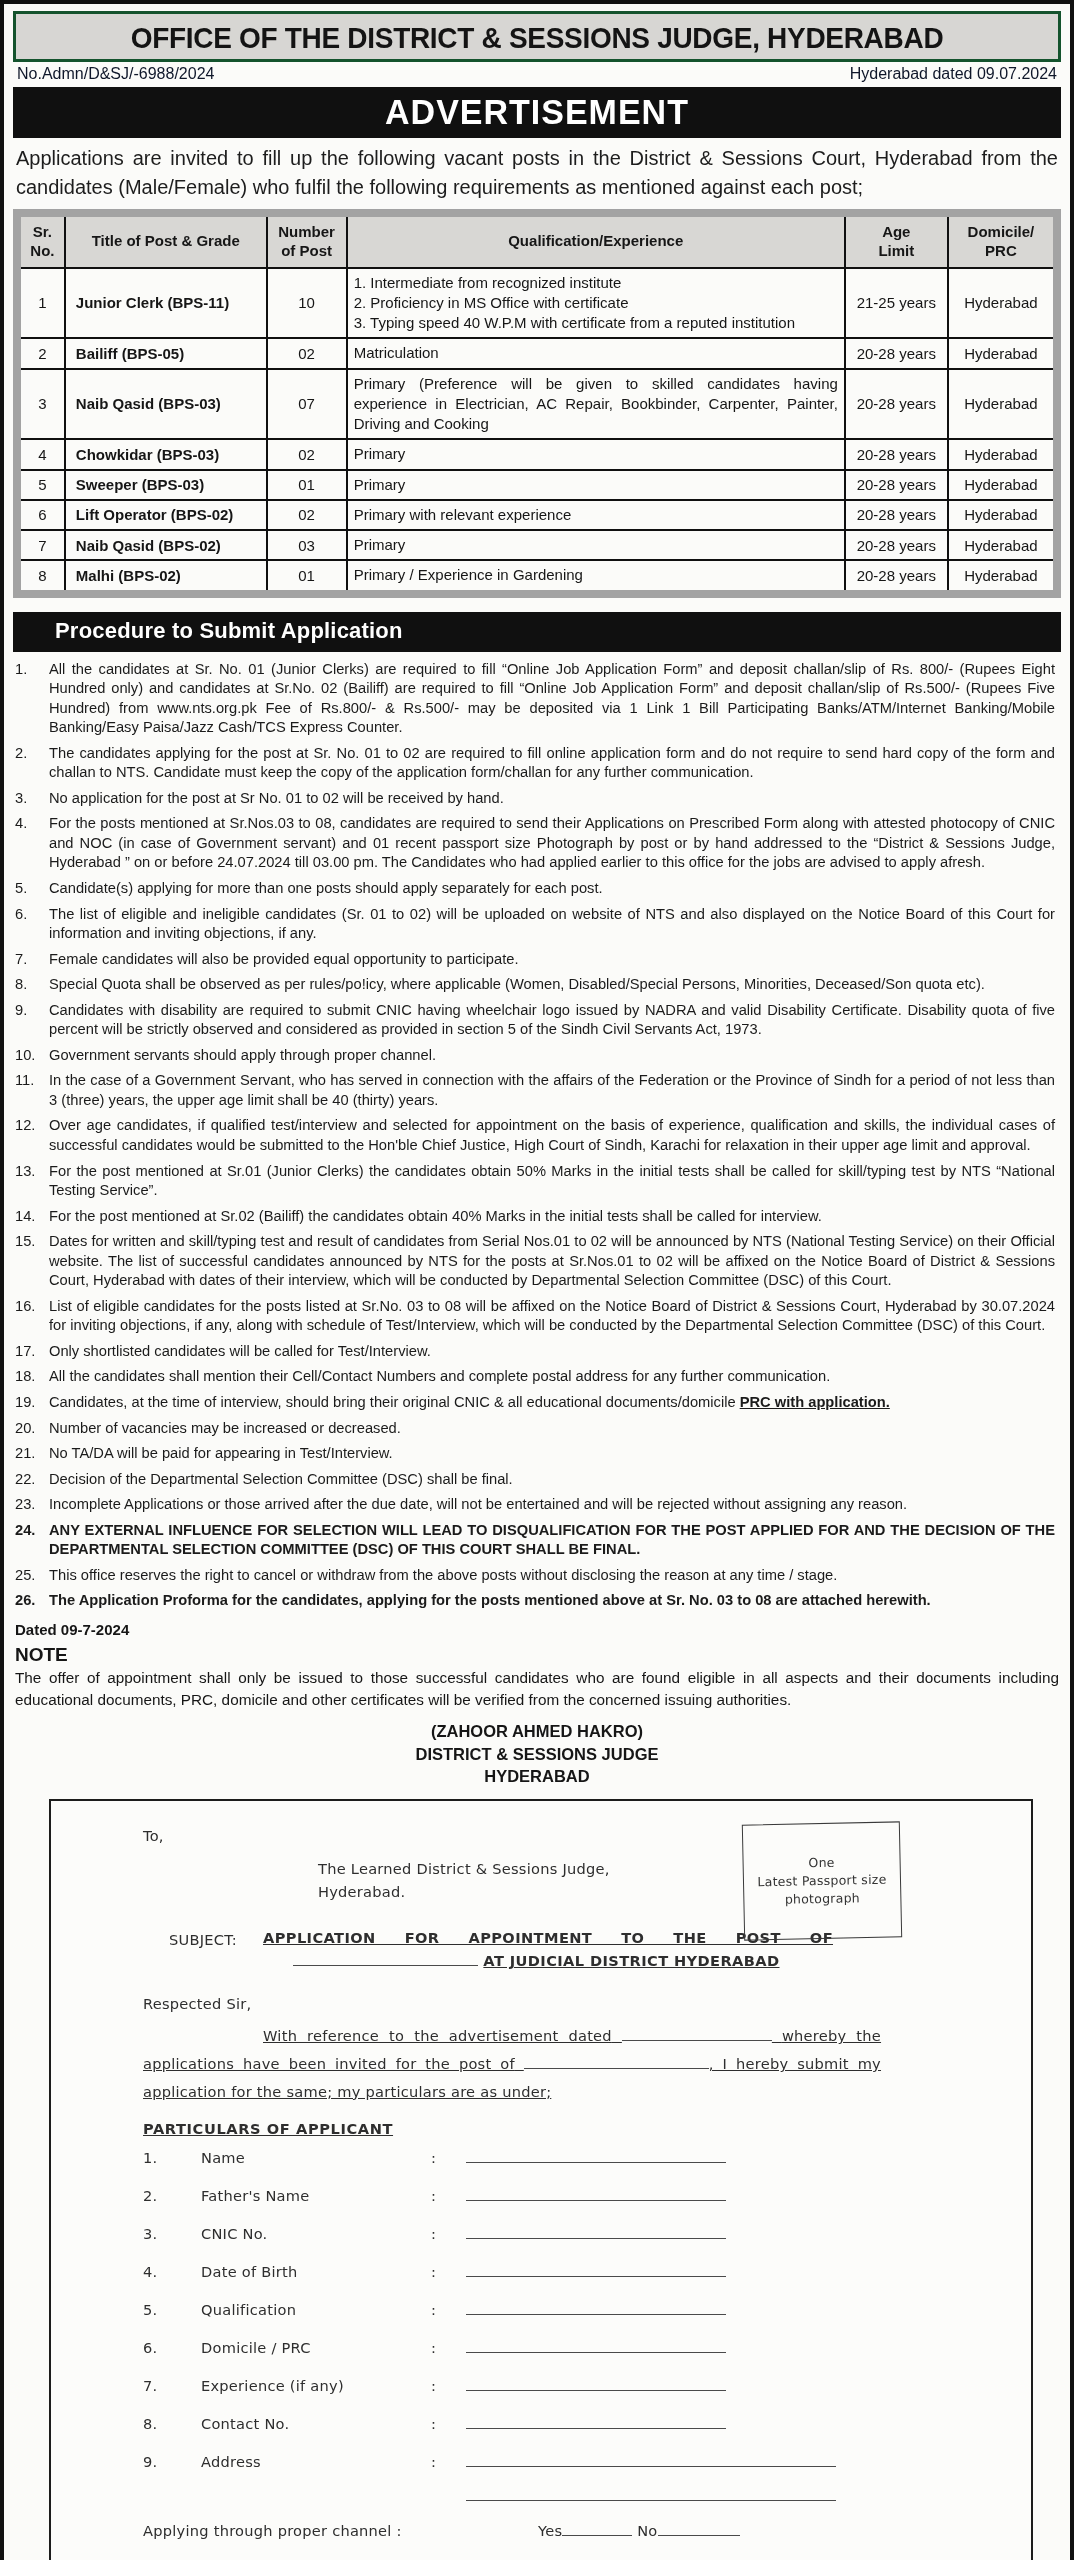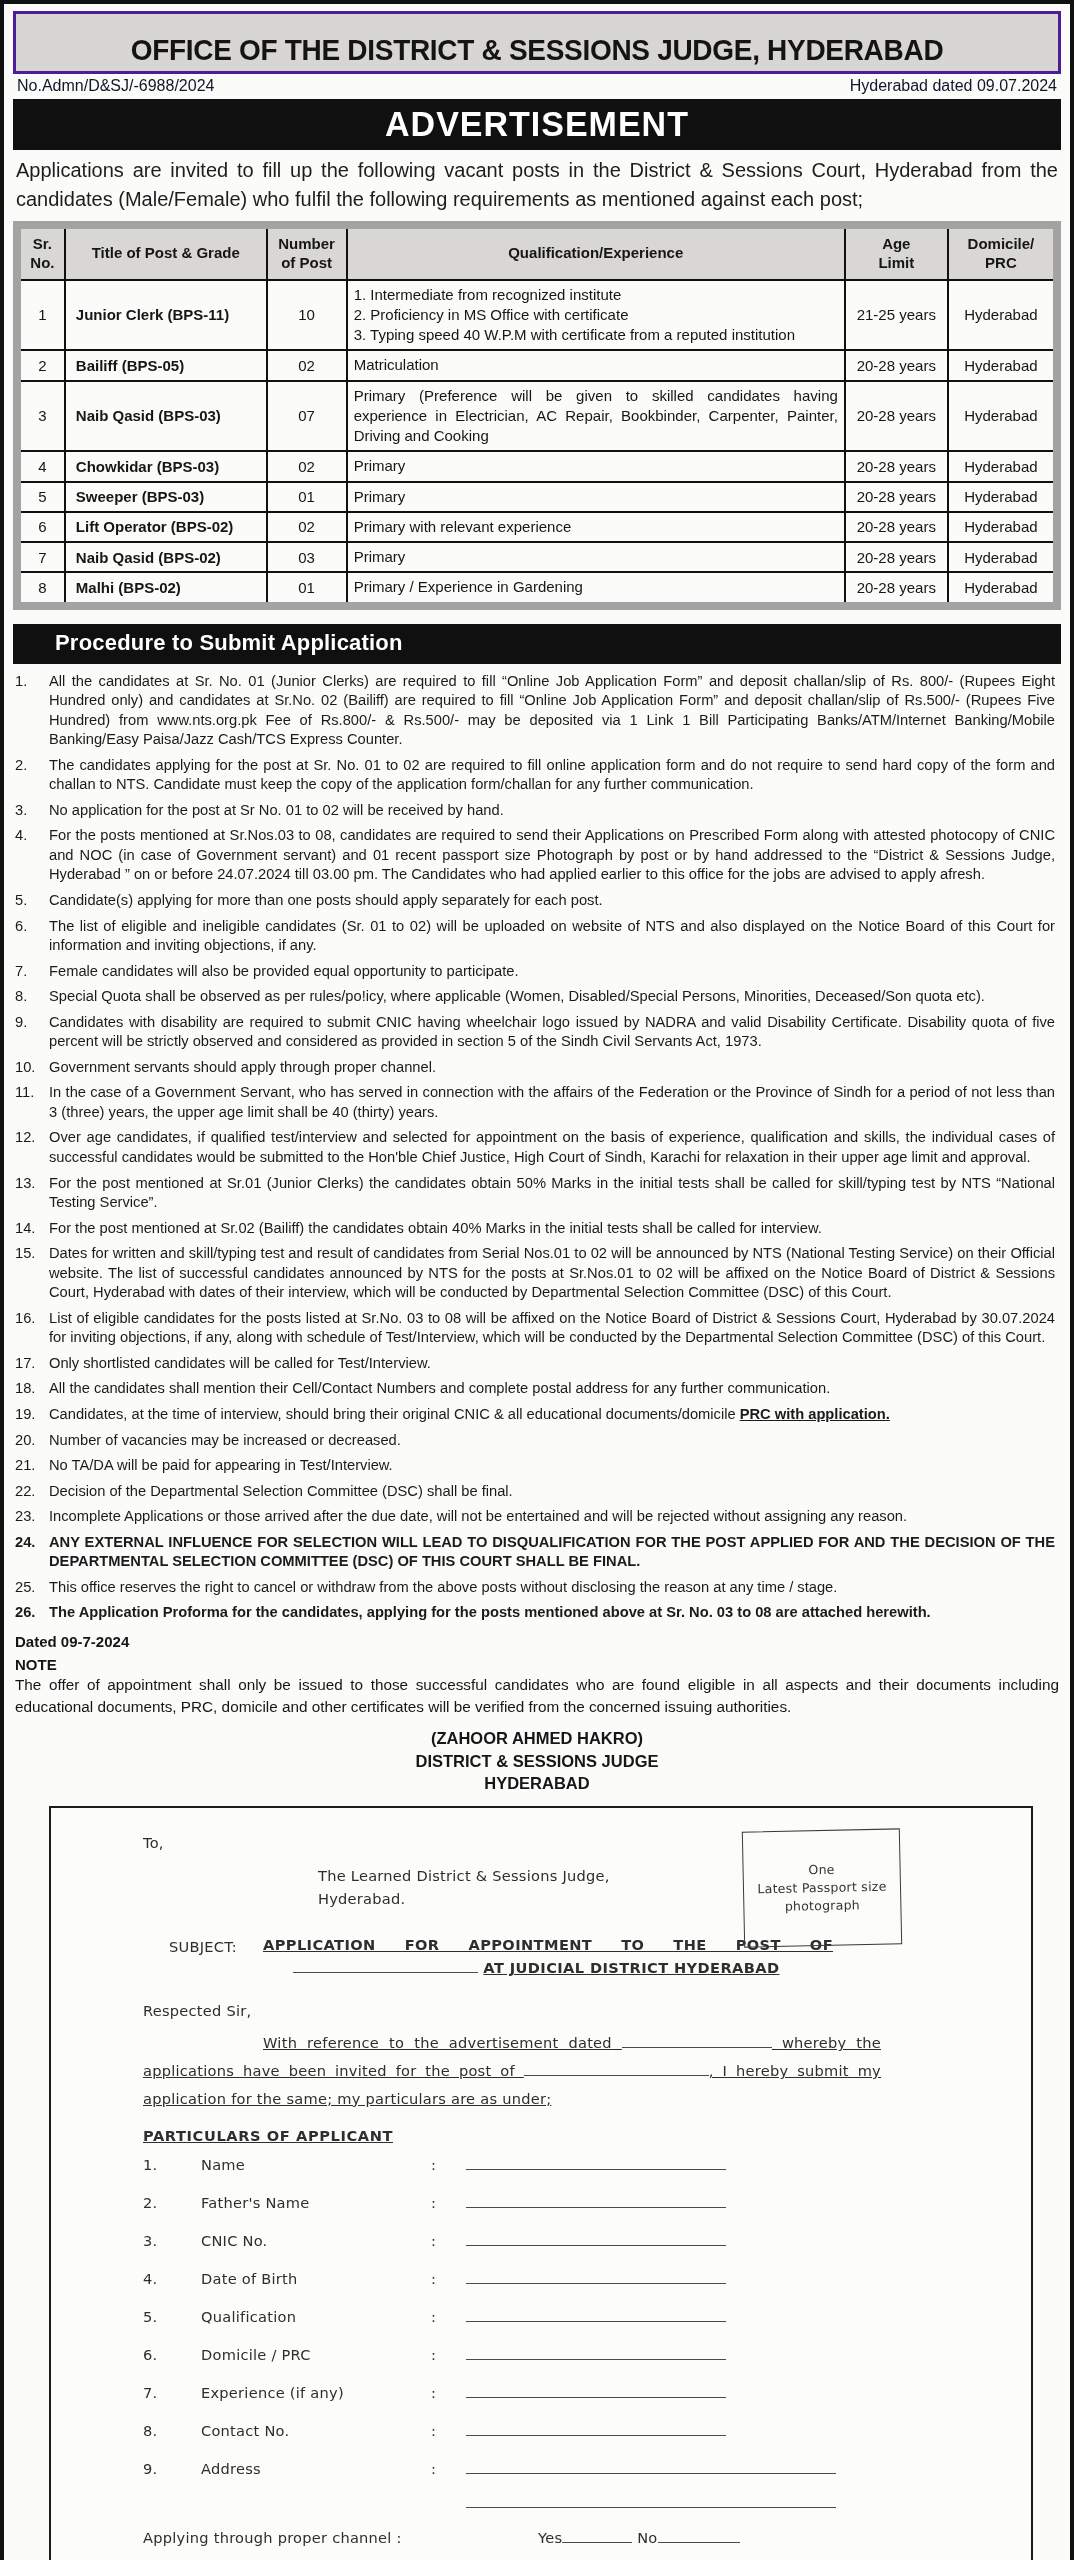--- a/index.html
+++ b/index.html
@@ -14,24 +14,24 @@
     min-height: 2560px;
     margin: 0 auto;
     background: #fbfbf9;
     border: 4px solid #111;
     border-bottom: 10px solid #111;
     padding: 7px 9px 6px 9px;
     position: relative;
   }
   
   .office-bar {
-    border: 3px solid #4c1d95;
+    border: 3px solid #14532d;
     background: #d7d6d3;
     text-align: center;
-    padding: 20px 2px 5px;
+    padding: 8px 2px 5px;
   }
   .office-bar .title {
     font-size: 28px;
     font-weight: 800;
     letter-spacing: -0.3px;
     transform: scaleY(1.08);
     display: inline-block;
     color: #141414;
   }
   .ref-row {
@@ -112,21 +112,21 @@
     text-align: left;
   }
   .proc-item .txt {
     flex: 1;
     text-align: justify;
     padding-right: 2px;
   }
   .proc-item.bold .num, .proc-item.bold .txt { font-weight: bold; }
   .bold-underline { font-weight: bold; text-decoration: underline; }
   .dated-line { font-size: 15px; font-weight: bold; padding: 4px 2px 2px; }
-  .note-head { font-size: 15px; font-weight: 800; padding: 4px 2px 1px; }
+  .note-head { font-size: 19px; font-weight: 800; padding: 4px 2px 1px; }
   .note-text {
     font-size: 15.3px;
     line-height: 1.42;
     text-align: justify;
     padding: 0 2px 6px;
   }
   .sig-block {
     text-align: center;
     font-weight: 800;
     font-size: 16.5px;

